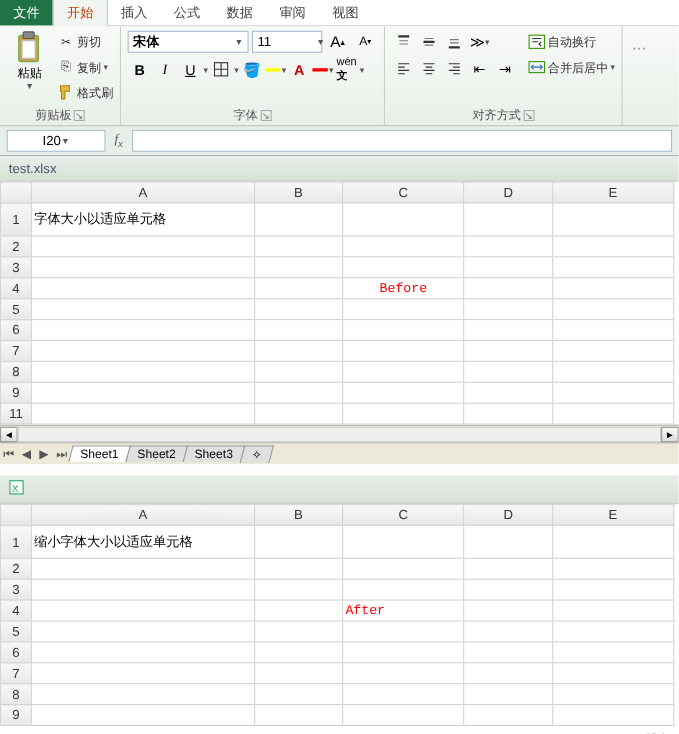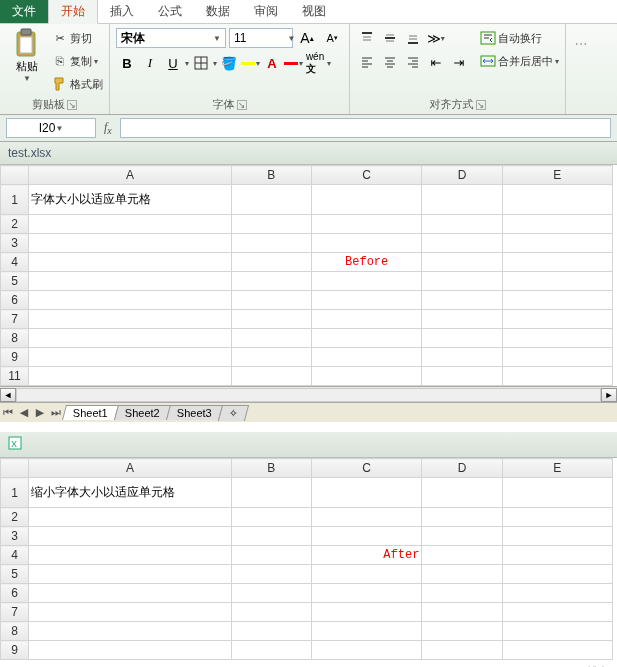--- a/index.html
+++ b/index.html
@@ -426,21 +426,21 @@
           <td></td>
           <td></td>
           <td></td>
           <td></td>
           <td></td>
         </tr>
     <tr>
           <th>4</th>
           <td></td>
           <td></td>
-          <td class="red-label" style="text-align:right">After</td>
+          <td class="red-label" style="text-align:left">After</td>
           <td></td>
           <td></td>
         </tr>
     <tr>
           <th>5</th>
           <td></td>
           <td></td>
           <td></td>
           <td></td>
           <td></td>

